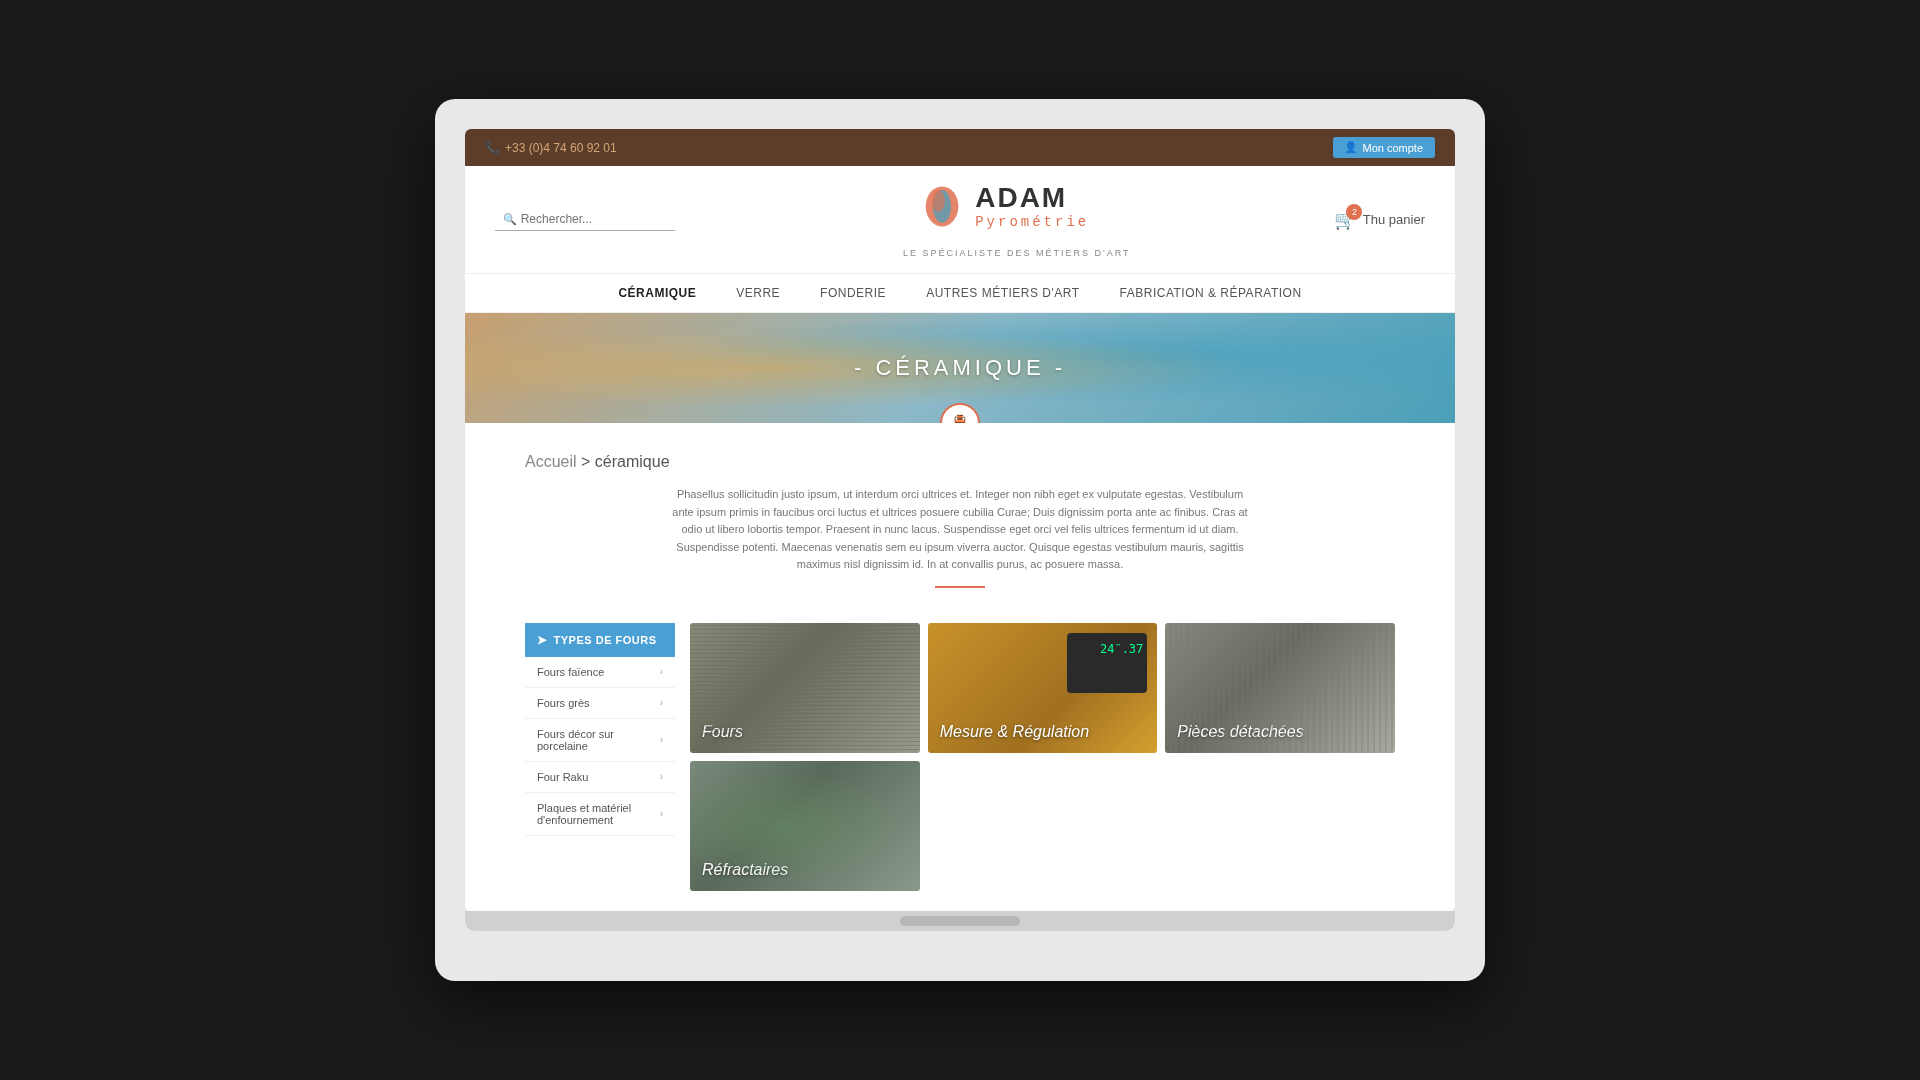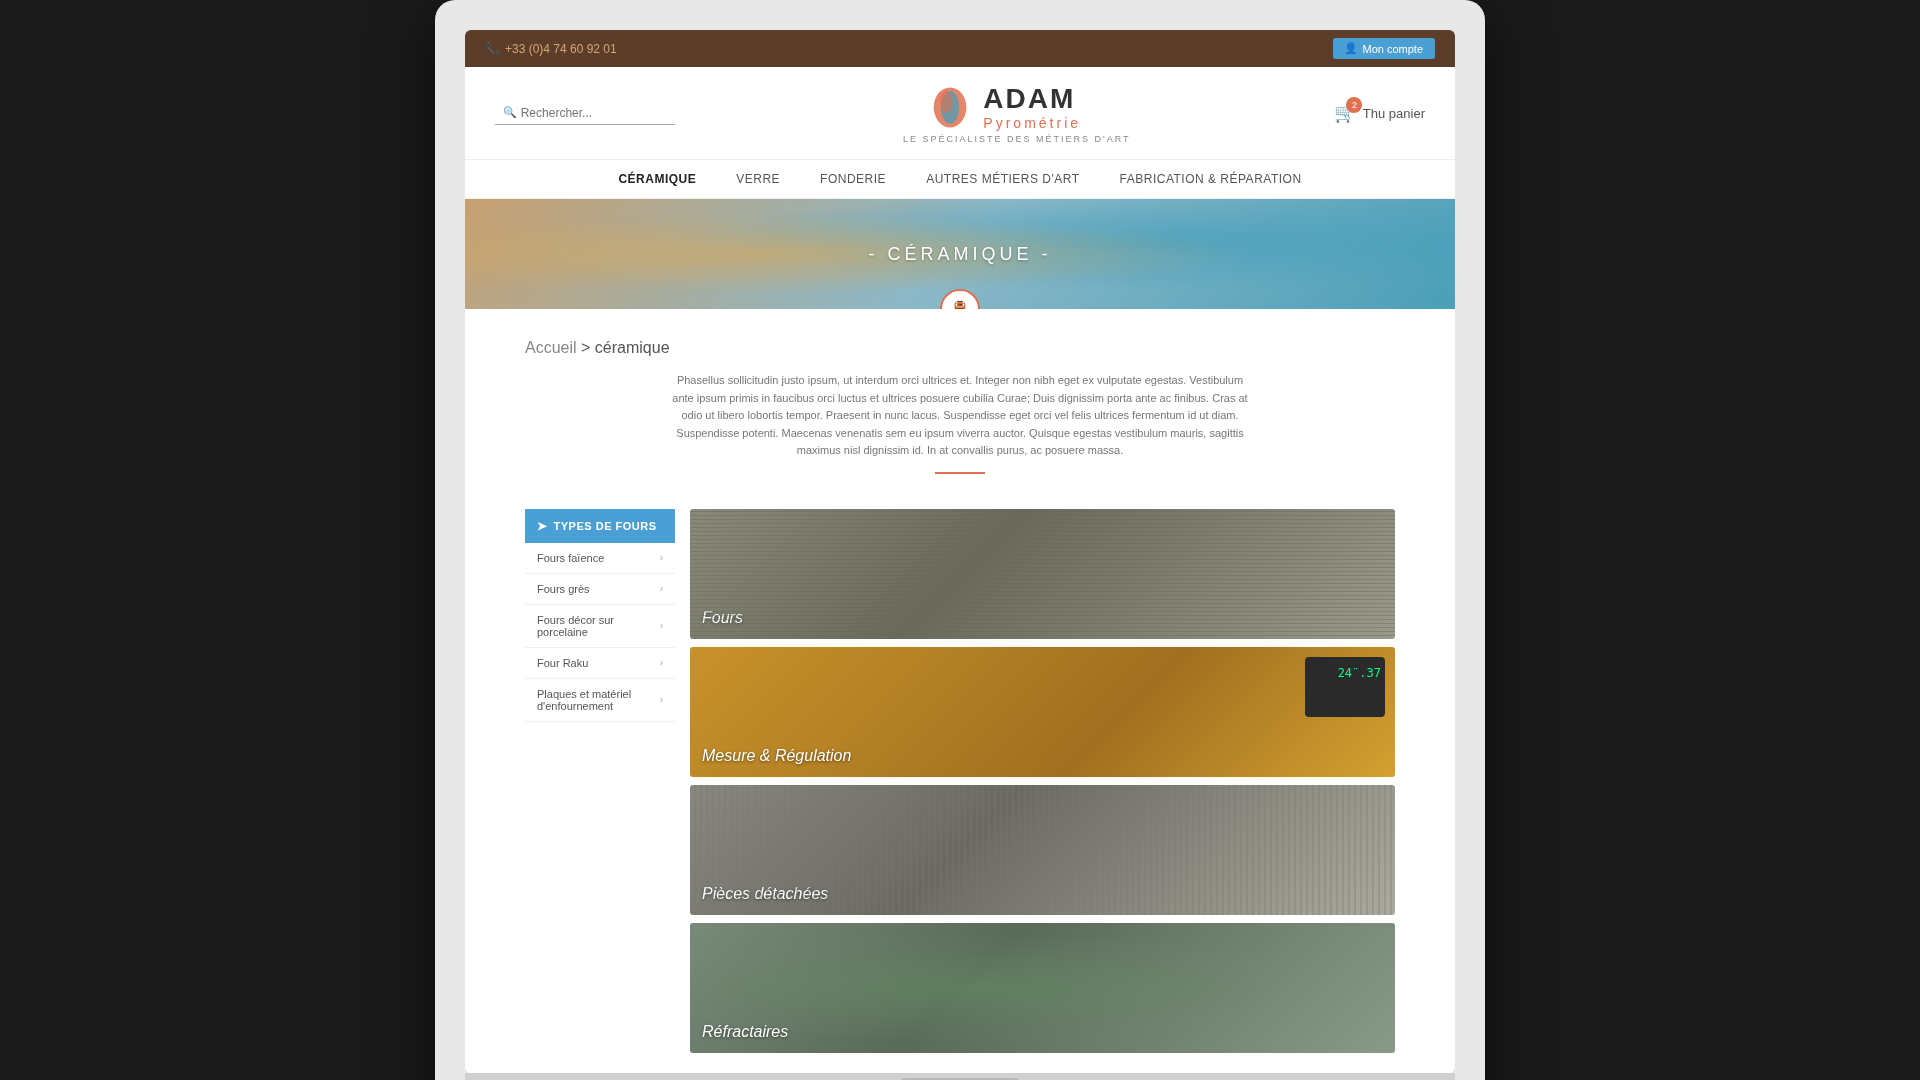--- a/index.html
+++ b/index.html
@@ -89,40 +89,42 @@
       border: none;
       outline: none;
       font-size: 12px;
       color: #3b82f6;
       width: 100%;
     }
     .logo-area {
       display: flex;
       flex-direction: column;
       align-items: center;
+      gap: 15px;
     }
     .logo-top {
       display: flex;
       align-items: center;
       gap: 10px;
     }
     .logo-icon {
       width: 45px;
       height: 50px;
     }
     .logo-text-adam {
       font-size: 28px;
       font-weight: bold;
       color: #333;
       letter-spacing: 2px;
     }
     .logo-text-pyro {
       font-size: 14px;
       color: #e07050;
       letter-spacing: 3px;
+      font-family: Liberation Mono, monospace;
     }
     .logo-tagline {
       font-size: 9px;
       color: #888;
       letter-spacing: 2px;
       text-transform: uppercase;
       margin-top: 2px;
       margin-left: 24px;
     }
     .cart-area {
@@ -188,21 +190,21 @@
       position: absolute;
       inset: 0;
       background: 
         radial-gradient(ellipse at 30% 50%, rgba(210,170,100,0.8) 0%, transparent 50%),
         radial-gradient(ellipse at 70% 40%, rgba(70,160,190,0.9) 0%, transparent 50%);
       opacity: 0.85;
     }
     .hero-title {
       position: relative;
       color: white;
-      font-size: 18px;
+      font-size: 22px;
       font-weight: 300;
       letter-spacing: 4px;
       text-shadow: 0 1px 3px rgba(0,0,0,0.3);
     }
     .ceramique-icon-circle {
       position: absolute;
       bottom: -20px;
       left: 50%;
       transform: translateX(-50%);
       width: 40px;
@@ -285,21 +287,21 @@
       color: #555;
       border-bottom: 1px solid #f0f0f0;
       cursor: pointer;
     }
     .sidebar-item .chevron { color: #aaa; font-size: 10px; }
 
     
     .product-grid {
       flex: 1;
       display: grid;
-      grid-template-columns: 1fr;
+      grid-template-columns: 1fr 1fr 1fr;
       gap: 8px;
     }
     .product-card {
       position: relative;
       height: 130px;
       border-radius: 3px;
       overflow: hidden;
       cursor: pointer;
     }
     .product-card-bg {

